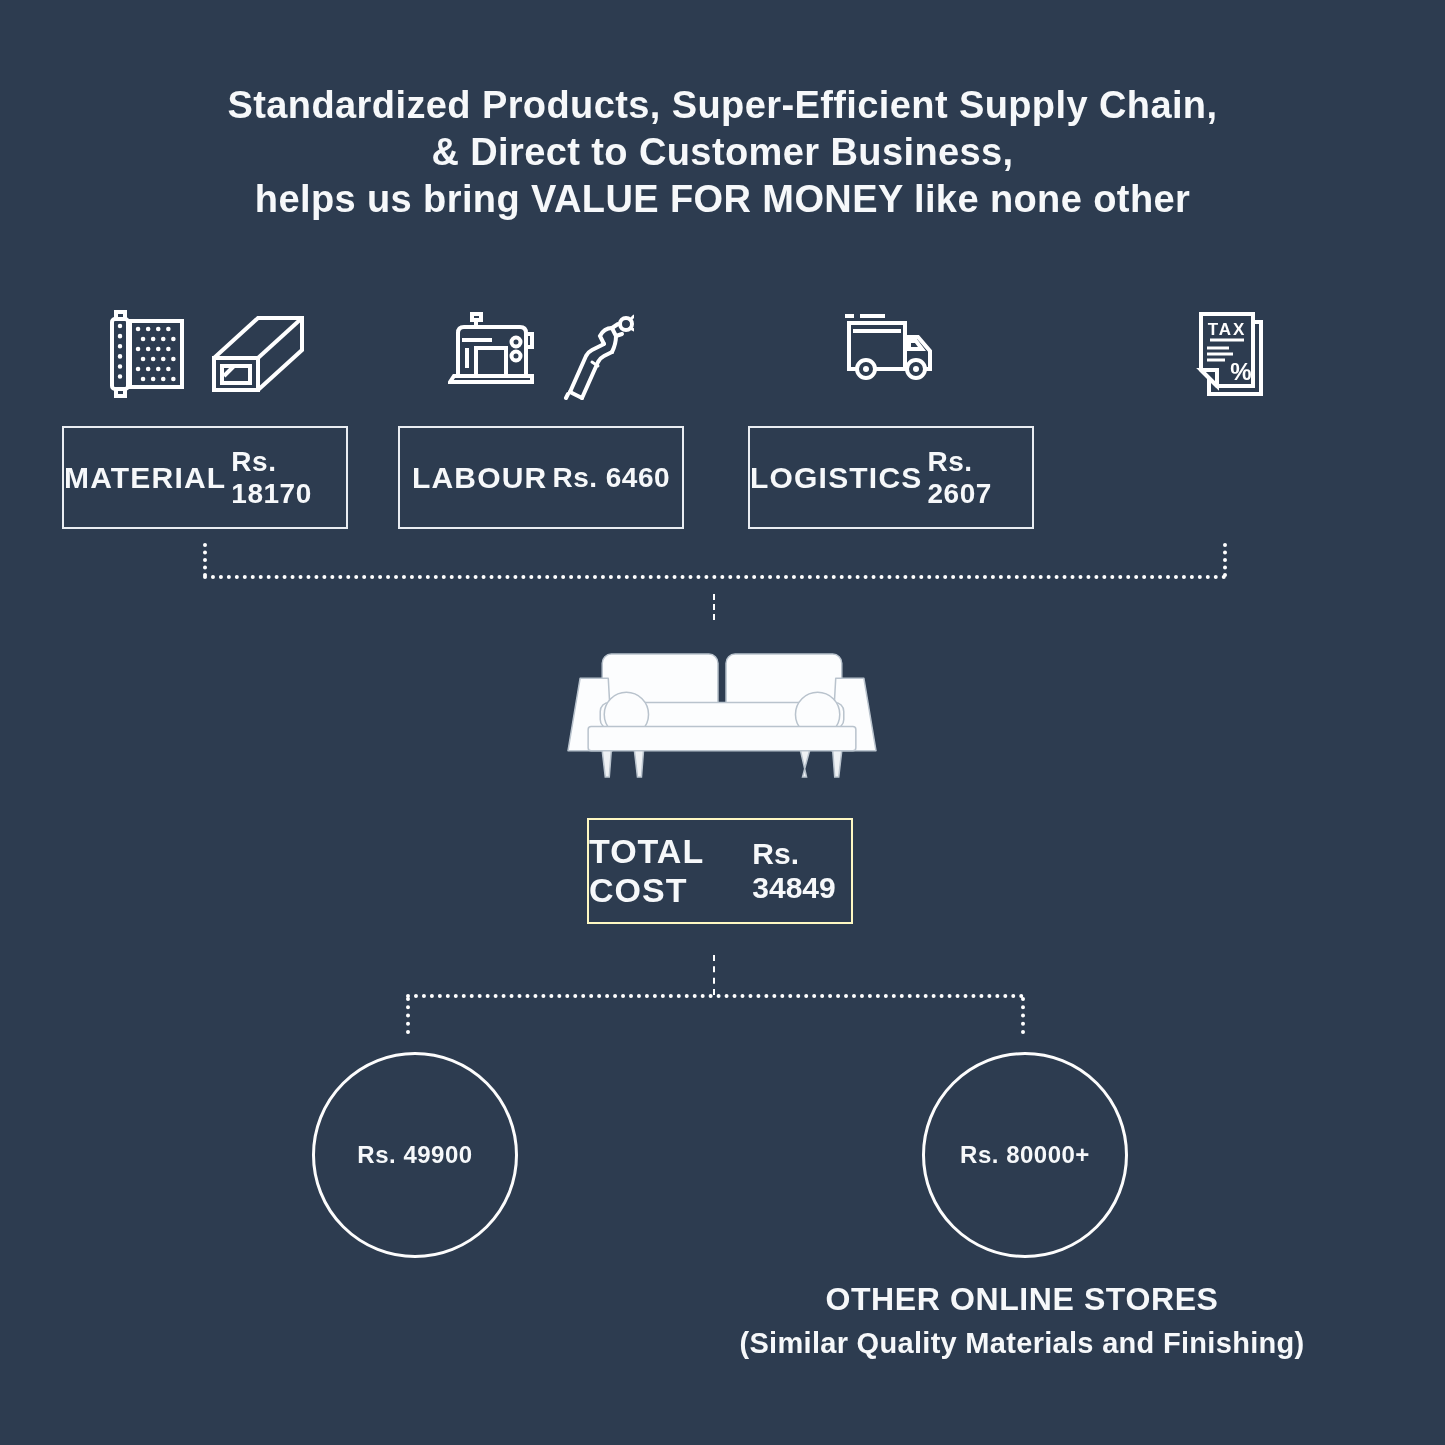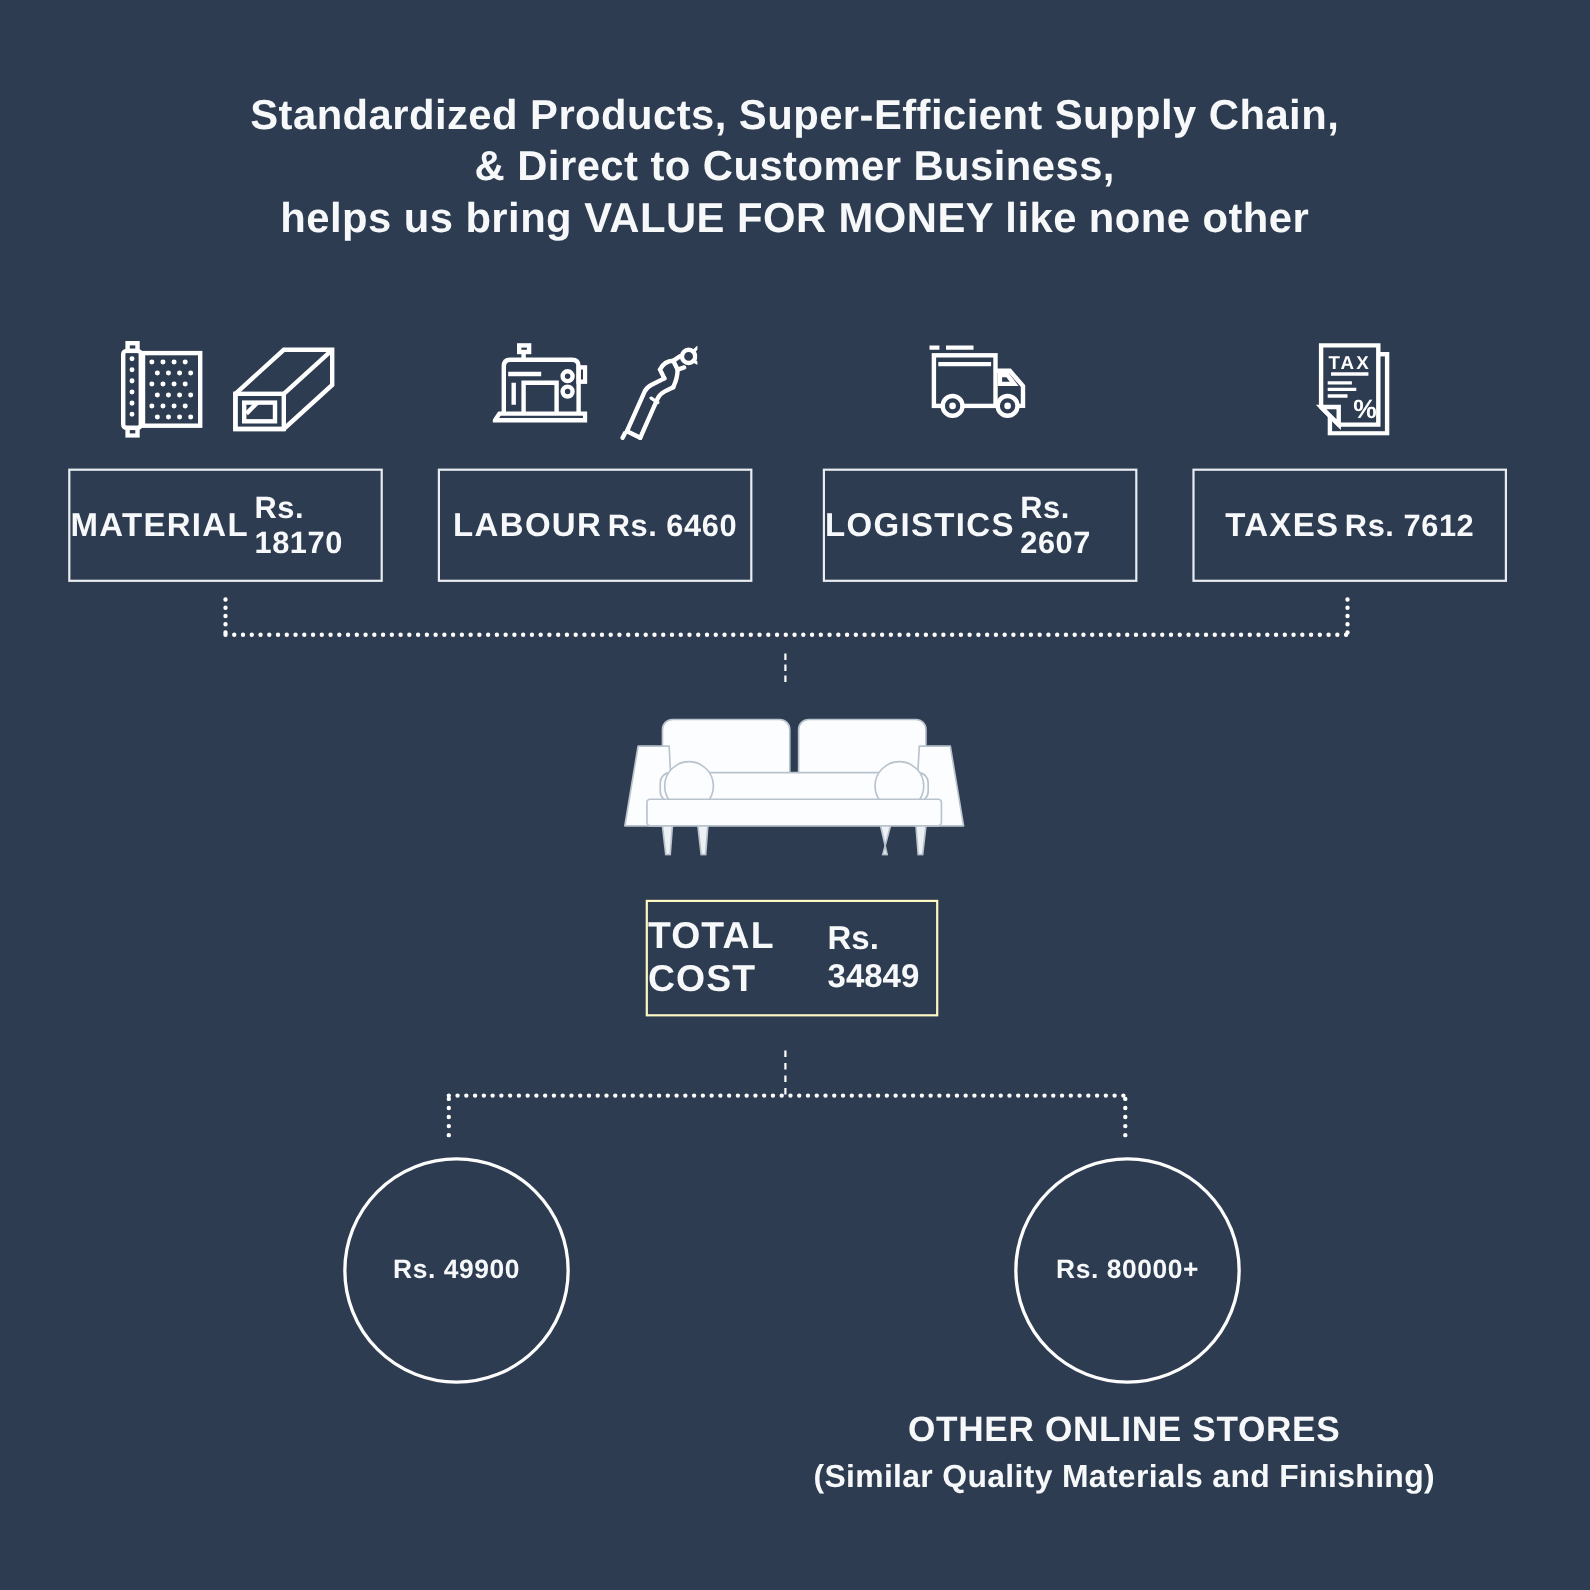--- a/index.html
+++ b/index.html
@@ -158,24 +158,20 @@
         <rect x="20" y="12" width="52" height="72" fill="none"></rect>
         <path d="M12,4 H64 V76 H28 L12,60 Z" fill="#2d3c50"></path>
         <path d="M12,60 H28 V76 Z" fill="#2d3c50"></path>
         <text x="38" y="25" font-size="17" font-weight="bold" letter-spacing="2" text-anchor="middle" fill="#fff" stroke="none" font-family="Liberation Sans, sans-serif">TAX</text>
         <line x1="21" y1="30" x2="55" y2="30" stroke-width="3"></line>
         <line x1="18" y1="38" x2="40" y2="38" stroke-width="3"></line>
         <line x1="18" y1="44" x2="44" y2="44" stroke-width="3"></line>
         <line x1="18" y1="50" x2="36" y2="50" stroke-width="3"></line>
         <text x="52" y="70" font-size="24" font-weight="bold" text-anchor="middle" fill="#fff" stroke="none" font-family="Liberation Sans, sans-serif">%</text>
       </svg>
-    </div>
-    <div class="cost-box">
-      <div class="cost-label">TAXES</div>
-      <div class="cost-amount">Rs. 7612</div>
     </div>
   </div>
 
   <div class="dot-v drop-left-top"></div>
   <div class="dot-v drop-right-top"></div>
   <div class="dot-h hline-top"></div>
   <div class="dash-v drop-center-top"></div>
 
   <svg class="sofa" width="312" height="126" viewBox="0 0 310 125">
     <g stroke="#b9c3cd" stroke-width="1.5" fill="#fcfdfe">

